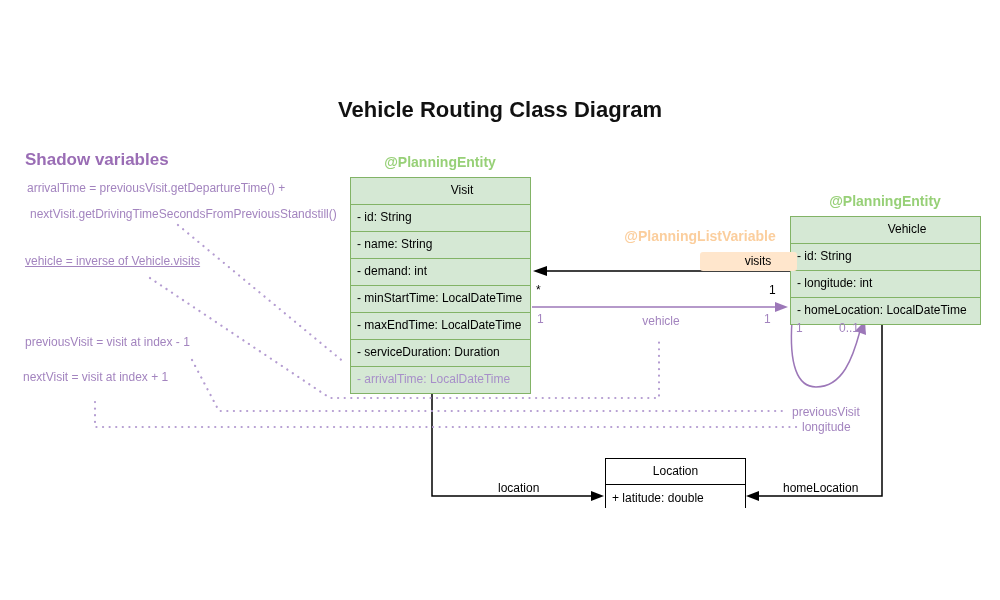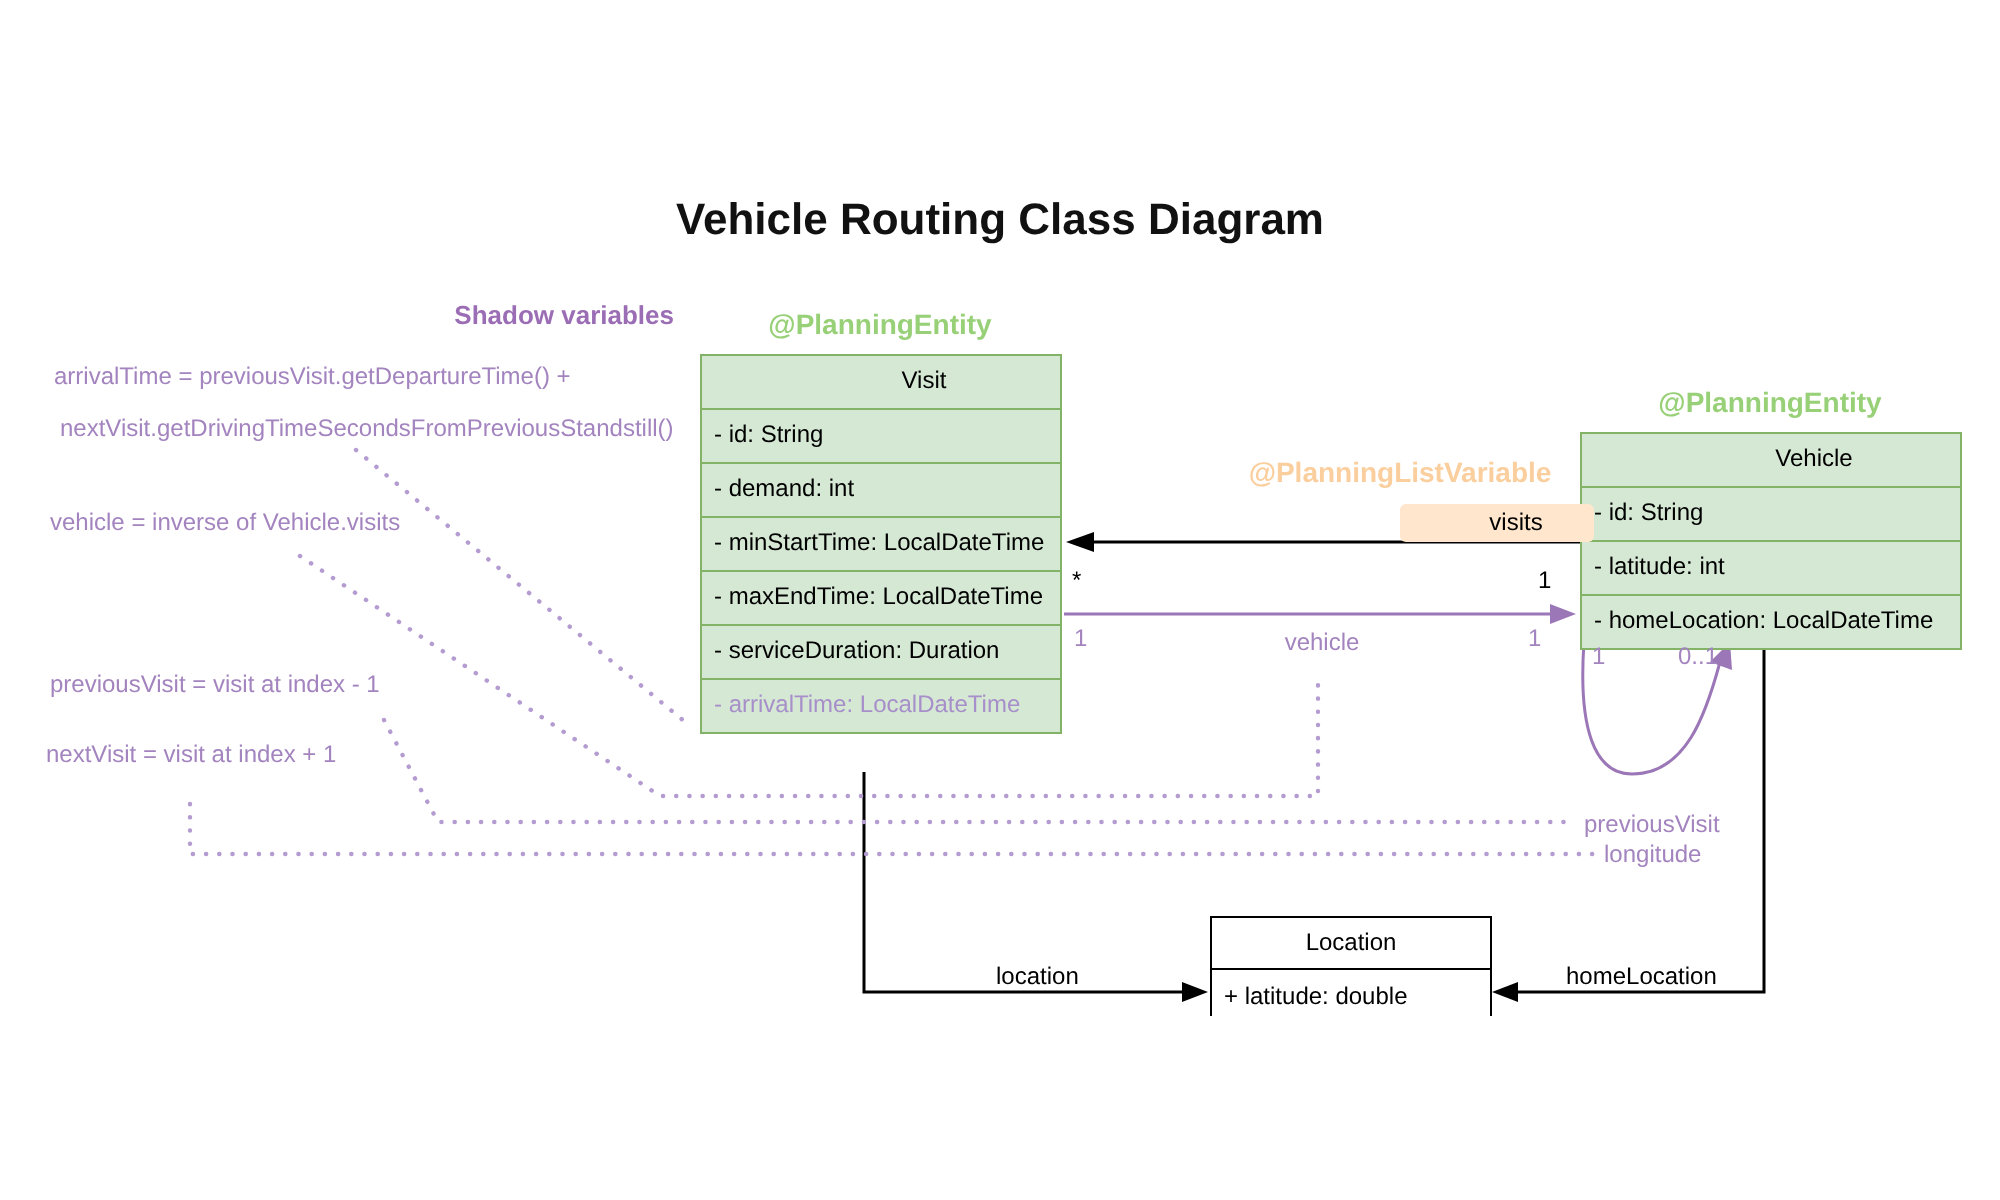--- a/index.html
+++ b/index.html
@@ -2,21 +2,21 @@
 <html><head>
 <meta charset="utf-8">
 <style>
   html,body{margin:0;padding:0;background:#ffffff;font-family:"Liberation Sans",sans-serif;}
   .canvas{position:relative;width:1000px;height:508px;background:#fff;overflow:hidden;}
   .abs{position:absolute;}
   .overlay{position:absolute;left:0;top:0;width:1000px;height:600px;pointer-events:none;}
 
   .title{left:0;top:97px;width:1000px;text-align:center;font-size:22px;font-weight:bold;color:#111;}
 
-  .shadow-heading{left:25px;top:150px;width:312px;text-align:right;font-size:13px;font-weight:bold;color:#9a6db5;}
+  .shadow-heading{left:25px;top:150px;width:312px;text-align:left;font-size:17px;font-weight:bold;color:#9a6db5;}
   .note{font-size:12px;color:#a384bf;white-space:nowrap;}
 
   .anno-green{text-align:center;font-size:14px;font-weight:bold;color:#97d077;}
   .anno-orange{text-align:center;font-size:14px;font-weight:bold;color:#fbce9d;}
 
   .uml{background:#d5e8d4;border:1px solid #82b366;box-sizing:border-box;font-size:12px;color:#000;}
   .uml .hdr{height:26px;line-height:25px;text-align:center;margin-left:43px;}
   .uml .row{height:26px;line-height:25px;padding-left:6px;border-top:1px solid #82b366;white-space:nowrap;overflow:hidden;}
   .uml .row.shadow{color:#a78fc9;}
 
@@ -57,43 +57,44 @@
       <path d="M192,360 L219,411 H786"></path>
       <path d="M95,402 V427 H798"></path>
     </g>
   </svg>
 
   <div class="abs title">Vehicle Routing Class Diagram</div>
 
   <div class="abs shadow-heading">Shadow variables</div>
   <div class="abs note" style="left:27px;top:181px;">arrivalTime = previousVisit.getDepartureTime() +</div>
   <div class="abs note" style="left:30px;top:207px;">nextVisit.getDrivingTimeSecondsFromPreviousStandstill()</div>
-  <div class="abs note" style="left:25px;top:254px;">vehicle = inverse of Vehicle.visits</div>
+  <div class="abs note" style="left:25px;top:254px;text-decoration:underline;">vehicle = inverse of Vehicle.visits</div>
   <div class="abs note" style="left:25px;top:335px;">previousVisit = visit at index - 1</div>
   <div class="abs note" style="left:23px;top:370px;">nextVisit = visit at index + 1</div>
 
   <div class="abs anno-green" style="left:350px;top:154px;width:180px;">@PlanningEntity</div>
   <div class="abs uml" style="left:350px;top:177px;width:181px;">
     <div class="hdr">Visit</div>
     <div>
         <div class="row">- id: String</div>
+        <div class="row">- name: String</div>
         <div class="row">- demand: int</div>
         <div class="row">- minStartTime: LocalDateTime</div>
         <div class="row">- maxEndTime: LocalDateTime</div>
         <div class="row">- serviceDuration: Duration</div>
         <div class="row shadow">- arrivalTime: LocalDateTime</div>
       </div>
   </div>
 
   <div class="abs anno-green" style="left:790px;top:193px;width:190px;">@PlanningEntity</div>
   <div class="abs uml" style="left:790px;top:216px;width:191px;">
     <div class="hdr">Vehicle</div>
     <div>
         <div class="row">- id: String</div>
-        <div class="row">- latitude: int</div>
+        <div class="row">- longitude: int</div>
         <div class="row">- homeLocation: LocalDateTime</div>
       </div>
   </div>
 
   <div class="abs uml-plain" style="left:605px;top:458px;width:141px;">
     <div class="hdr">Location</div>
     <div>
         <div class="row">+ latitude: double</div>
         <div class="row">+ latitude: double</div>
       </div>

